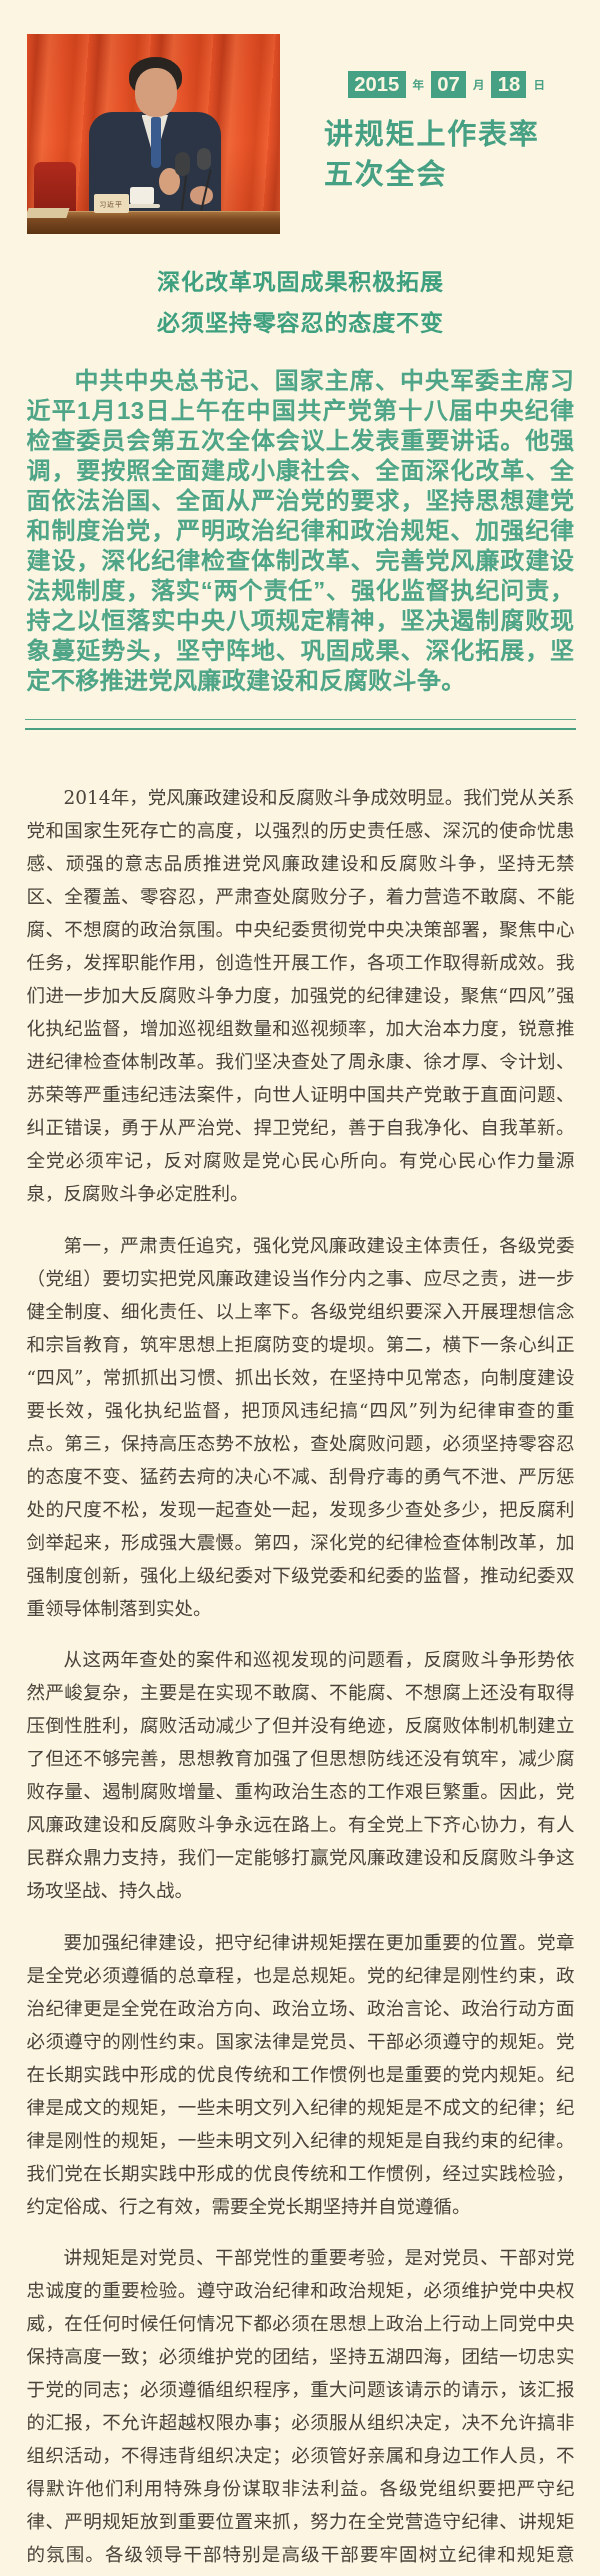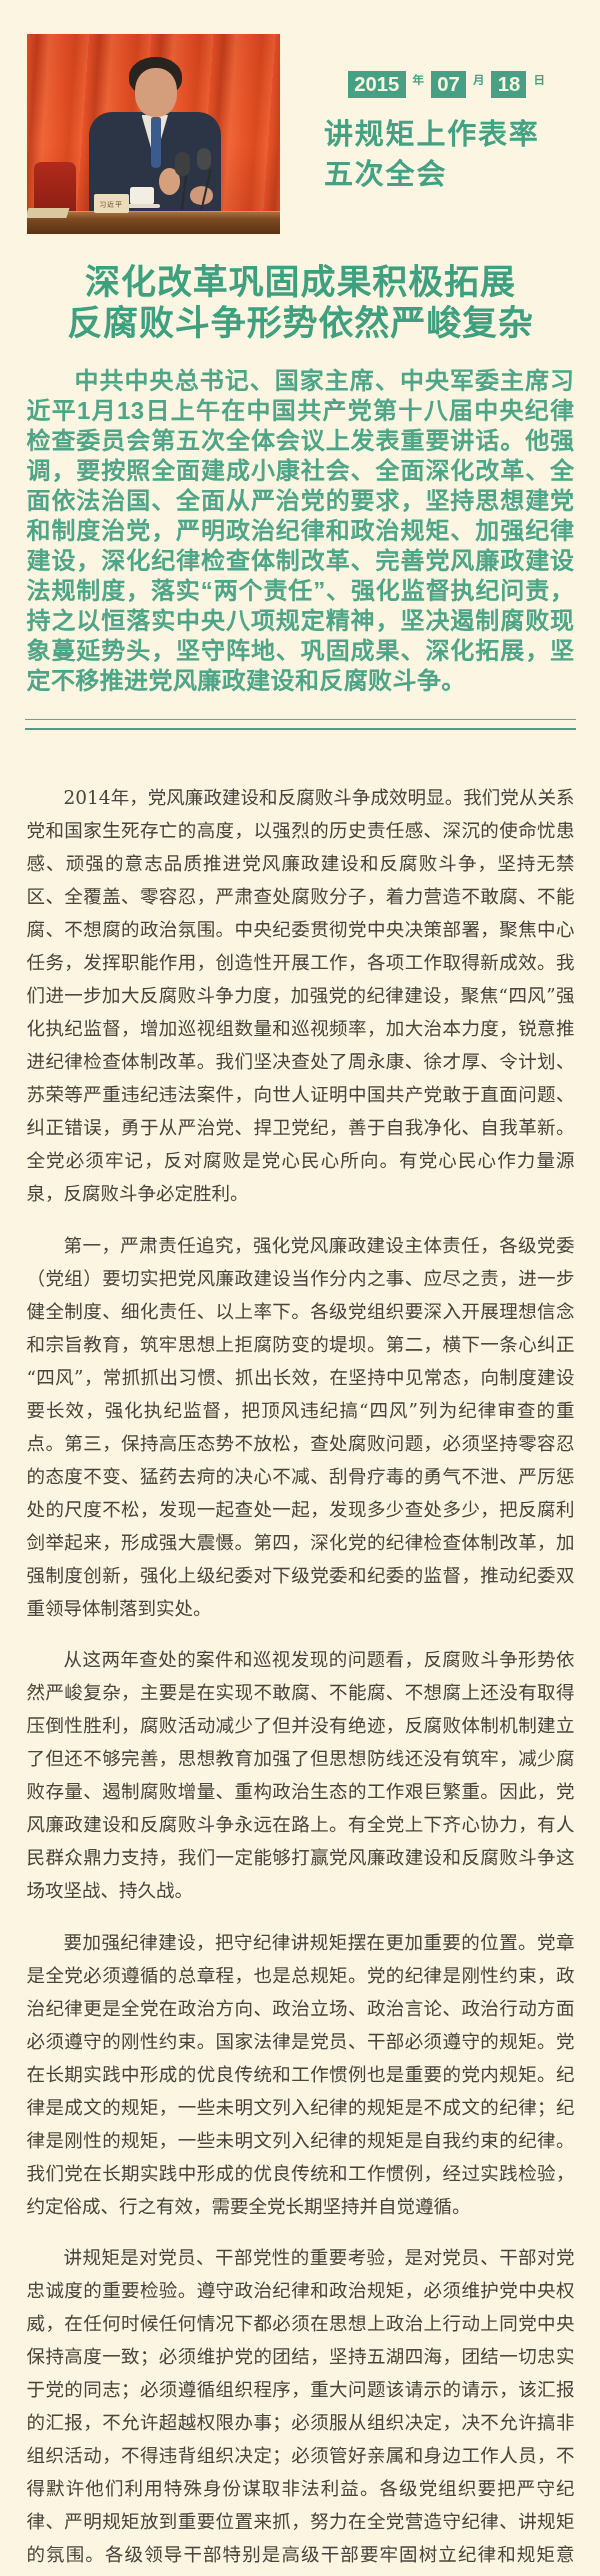--- a/index.html
+++ b/index.html
@@ -42,37 +42,37 @@
   .saucer{position:absolute;left:98px;top:170px;width:35px;height:4.4px;background:#e4ddcc;border-radius:1.8px;}
   .placard{position:absolute;left:67px;top:160px;width:35px;height:19.4px;background:#ecdcba;border-radius:1.8px;
     display:flex;align-items:center;justify-content:center;
     font-size:7px;color:#6a4a2a;letter-spacing:0.9px;}
   .papers{position:absolute;left:0;top:174px;width:41px;height:9.7px;background:#dcc89e;transform:skewX(-18deg);}
   .desk{position:absolute;left:0;top:177px;width:100%;height:24px;
     background:linear-gradient(180deg,#a5713d 0%,#7c4a22 30%,#56300f 100%);
     border-top:1.8px solid #c79a63;}
 
   .top-right{position:absolute;left:324px;top:71px;width:265px;}
-  .date-row{display:flex;align-items:flex-start;padding-left:24px;}
+  .date-row{display:flex;align-items:center;padding-left:24px;}
   .date-badge{
     display:inline-flex;align-items:center;justify-content:center;
     height:26.5px;padding:0 6.2px;background:#46a083;color:#fbf5e1;
     font-weight:bold;font-size:20.3px;font-family:"Liberation Sans",sans-serif;
   }
   .date-unit{color:#46a083;font-size:11.5px;font-weight:bold;margin:0 7px;}
   .session-title{
     margin:16px 0 0;color:#46a083;font-size:29px;line-height:40px;
     font-weight:bold;letter-spacing:1.8px;
   }
 
   
   .headline{
     margin:26.5px 0 0;text-align:center;
     font-family:"DejaVu Serif","Liberation Serif",serif;
-    font-weight:bold;font-size:35px;line-height:41px;color:#3fa080;
+    font-weight:bold;font-size:23px;line-height:41px;color:#3fa080;
     letter-spacing:0.9px;
   }
 
   
   .lead{
     margin:23px 26.5px 0;
     font-size:24px;line-height:30px;font-weight:bold;color:#4fa587;
     text-indent:2em;text-align:justify;letter-spacing:0.4px;
   }
 
@@ -128,21 +128,21 @@
       </div>
       <div class="session-title">
         <div>讲规矩上作表率</div>
         <div>五次全会</div>
       </div>
     </div>
   </header>
 
   <h1 class="headline">
     <div>深化改革巩固成果积极拓展</div>
-    <div>反腐败斗争形势依然严峻复杂</div>
+    <div>必须坚持零容忍的态度不变</div>
   </h1>
 
   <p class="lead">中共中央总书记、国家主席、中央军委主席习近平1月13日上午在中国共产党第十八届中央纪律检查委员会第五次全体会议上发表重要讲话。他强调，要按照全面建成小康社会、全面深化改革、全面依法治国、全面从严治党的要求，坚持思想建党和制度治党，严明政治纪律和政治规矩、加强纪律建设，深化纪律检查体制改革、完善党风廉政建设法规制度，落实“两个责任”、强化监督执纪问责，持之以恒落实中央八项规定精神，坚决遏制腐败现象蔓延势头，坚守阵地、巩固成果、深化拓展，坚定不移推进党风廉政建设和反腐败斗争。</p>
 
   <div class="divider">
     <hr class="thin">
     <hr class="thick">
   </div>
 
   <article class="article">

